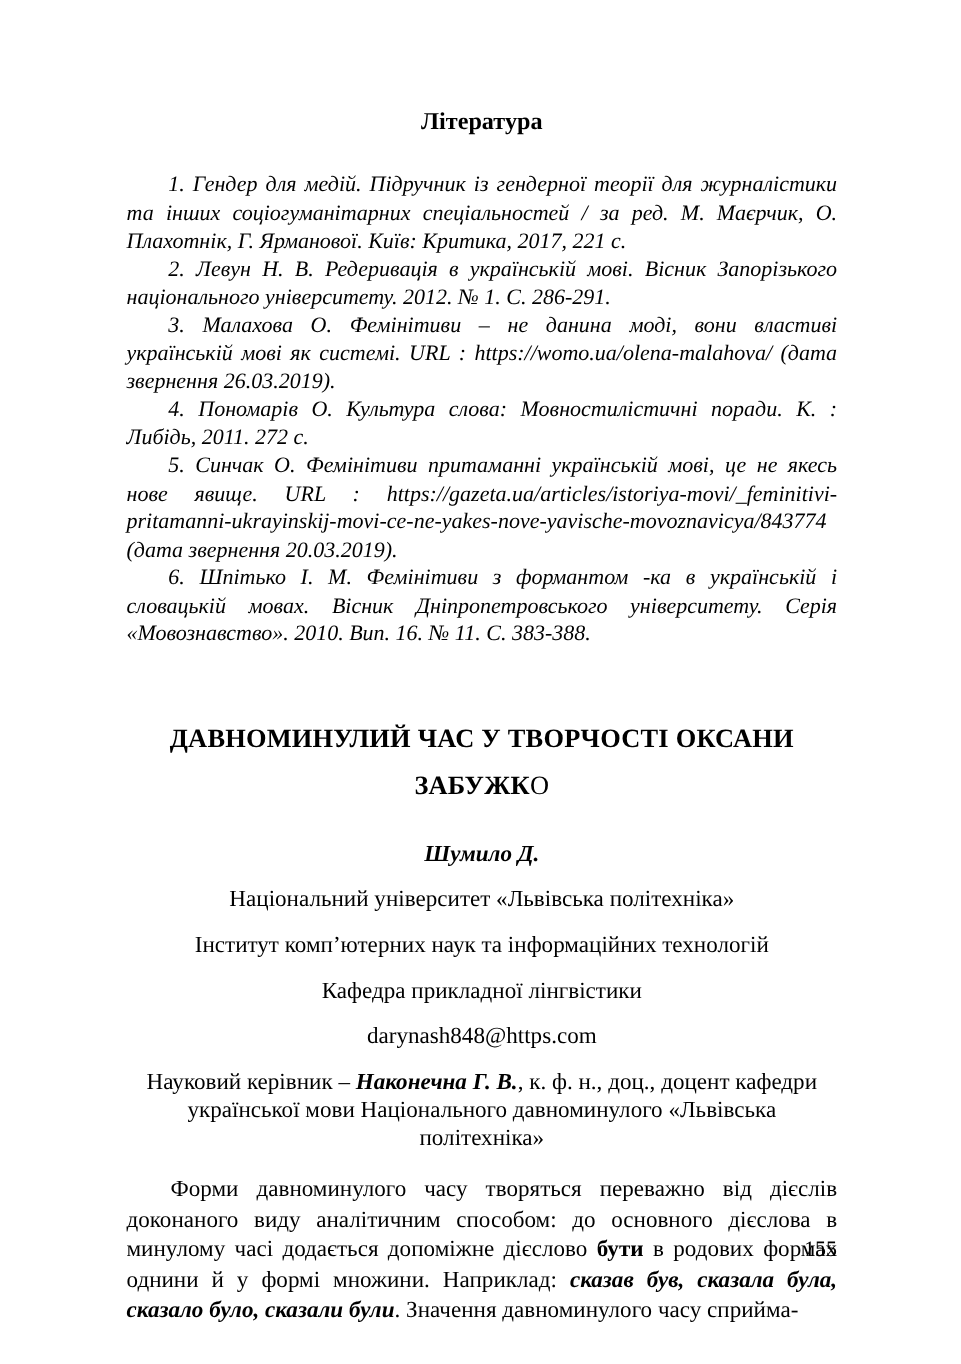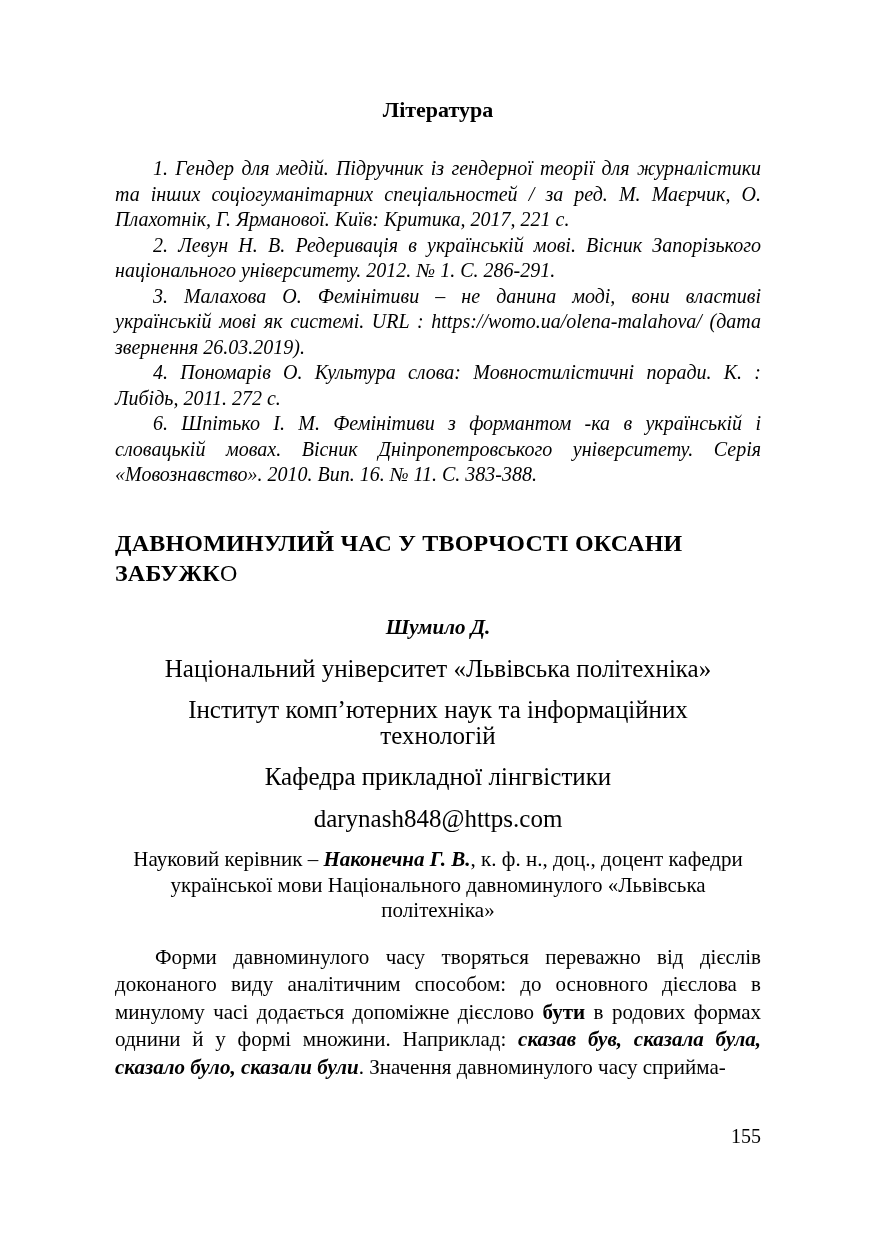--- a/index.html
+++ b/index.html
@@ -29,38 +29,39 @@
   .bib-entry {
     margin: 0;
     font-style: italic;
     font-size: 20px;
     line-height: 25.5px;
     text-align: justify;
     text-indent: 38px;
     overflow-wrap: break-word;
   }
   .article-title {
-    margin: 40px 0 0 0;
+    margin: 61px 0 0 0;
+    text-align: center;
     font-size: 24px;
     font-weight: 400;
-    line-height: 30px;
+    line-height: 43px;
     letter-spacing: 0.2px;
   }
   .author-line {
     margin: 26px 0 4px 0;
     text-align: center;
     font-size: 21px;
     font-weight: 700;
     font-style: italic;
     line-height: 26px;
   }
   .meta-line {
     margin: 16px;
     text-align: center;
-    font-size: 25px;
+    font-size: 21px;
     line-height: 25.5px;
   }
   .supervisor-line {
     margin: 0;
     text-align: center;
     font-size: 21px;
     line-height: 25.5px;
   }
   .article-body { margin-top: 20px; }
   .body-para {
@@ -89,20 +90,21 @@
 <div class="page">
   <div class="content">
 
     <h2 class="bib-heading">Література</h2>
 
     <div>
       <p class="bib-entry">1. Гендер для медій. Підручник із гендерної теорії для журналістики та інших соціогуманітарних спеціальностей / за ред. М. Маєрчик, О. Плахотнік, Г. Ярманової. Київ: Критика, 2017, 221 с.</p>
       <p class="bib-entry">2. Левун Н. В. Редеривація в українській мові. Вісник Запорізького національного університету. 2012. № 1. С. 286-291.</p>
       <p class="bib-entry">3. Малахова О. Фемінітиви – не данина моді, вони властиві українській мові як системі. URL : https://womo.ua/olena-malahova/ (дата звернення 26.03.2019).</p>
       <p class="bib-entry">4. Пономарів О. Культура слова: Мовностилістичні поради. К. : Либідь, 2011. 272 с.</p>
+      <p class="bib-entry">5. Синчак О. Фемінітиви притаманні українській мові, це не якесь нове явище. URL : https://gazeta.ua/articles/istoriya-movi/_feminitivi-pritamanni-ukrayinskij-movi-ce-ne-yakes-nove-yavische-movoznavicya/843774 (дата звернення 20.03.2019).</p>
       <p class="bib-entry">6. Шпітько І. М. Фемінітиви з формантом -ка в українській і словацькій мовах. Вісник Дніпропетровського університету. Серія «Мовознавство». 2010. Вип. 16. № 11. С. 383-388.</p>
     </div>
 
     <h1 class="article-title"><span class="seg-bold">ДАВНОМИНУЛИЙ ЧАС У ТВОРЧОСТІ ОКСАНИ ЗАБУЖК</span><span class="seg-regular">О</span></h1>
 
     <p class="author-line">Шумило Д.</p>
 
     <p class="meta-line">Національний університет «Львівська політехніка»</p>
     <p class="meta-line">Інститут комп’ютерних наук та інформаційних технологій</p>
     <p class="meta-line">Кафедра прикладної лінгвістики</p>

